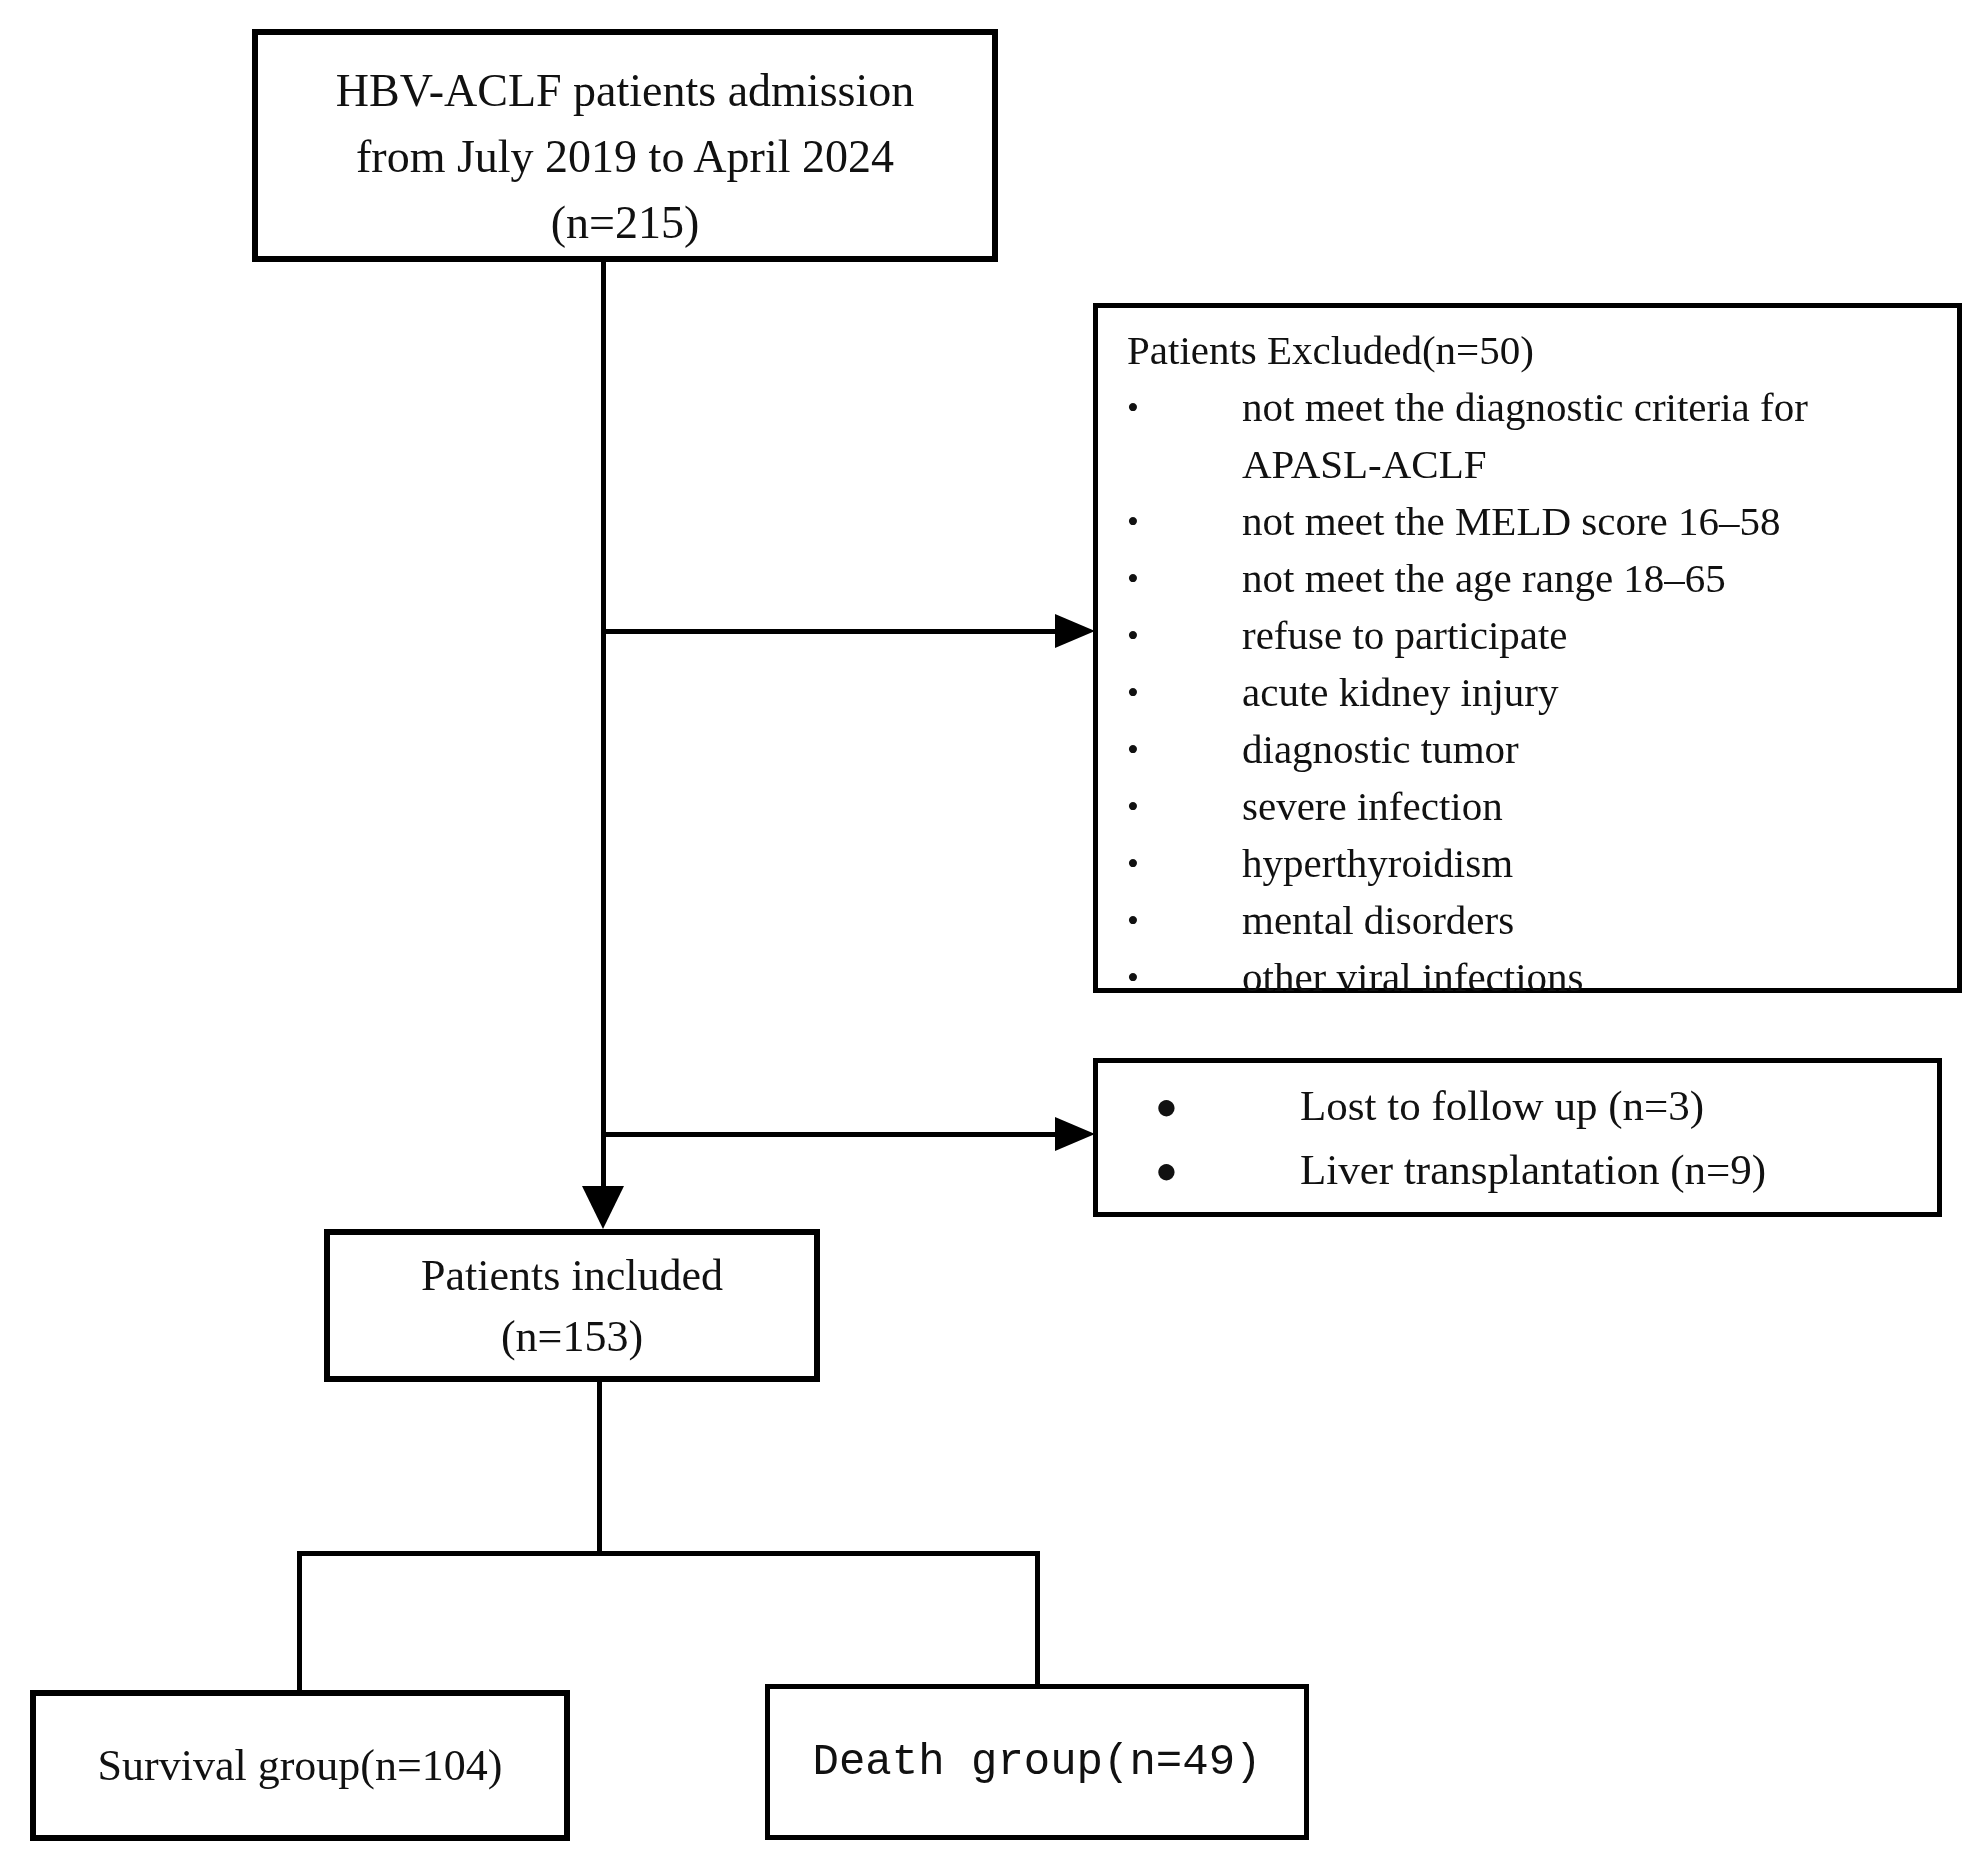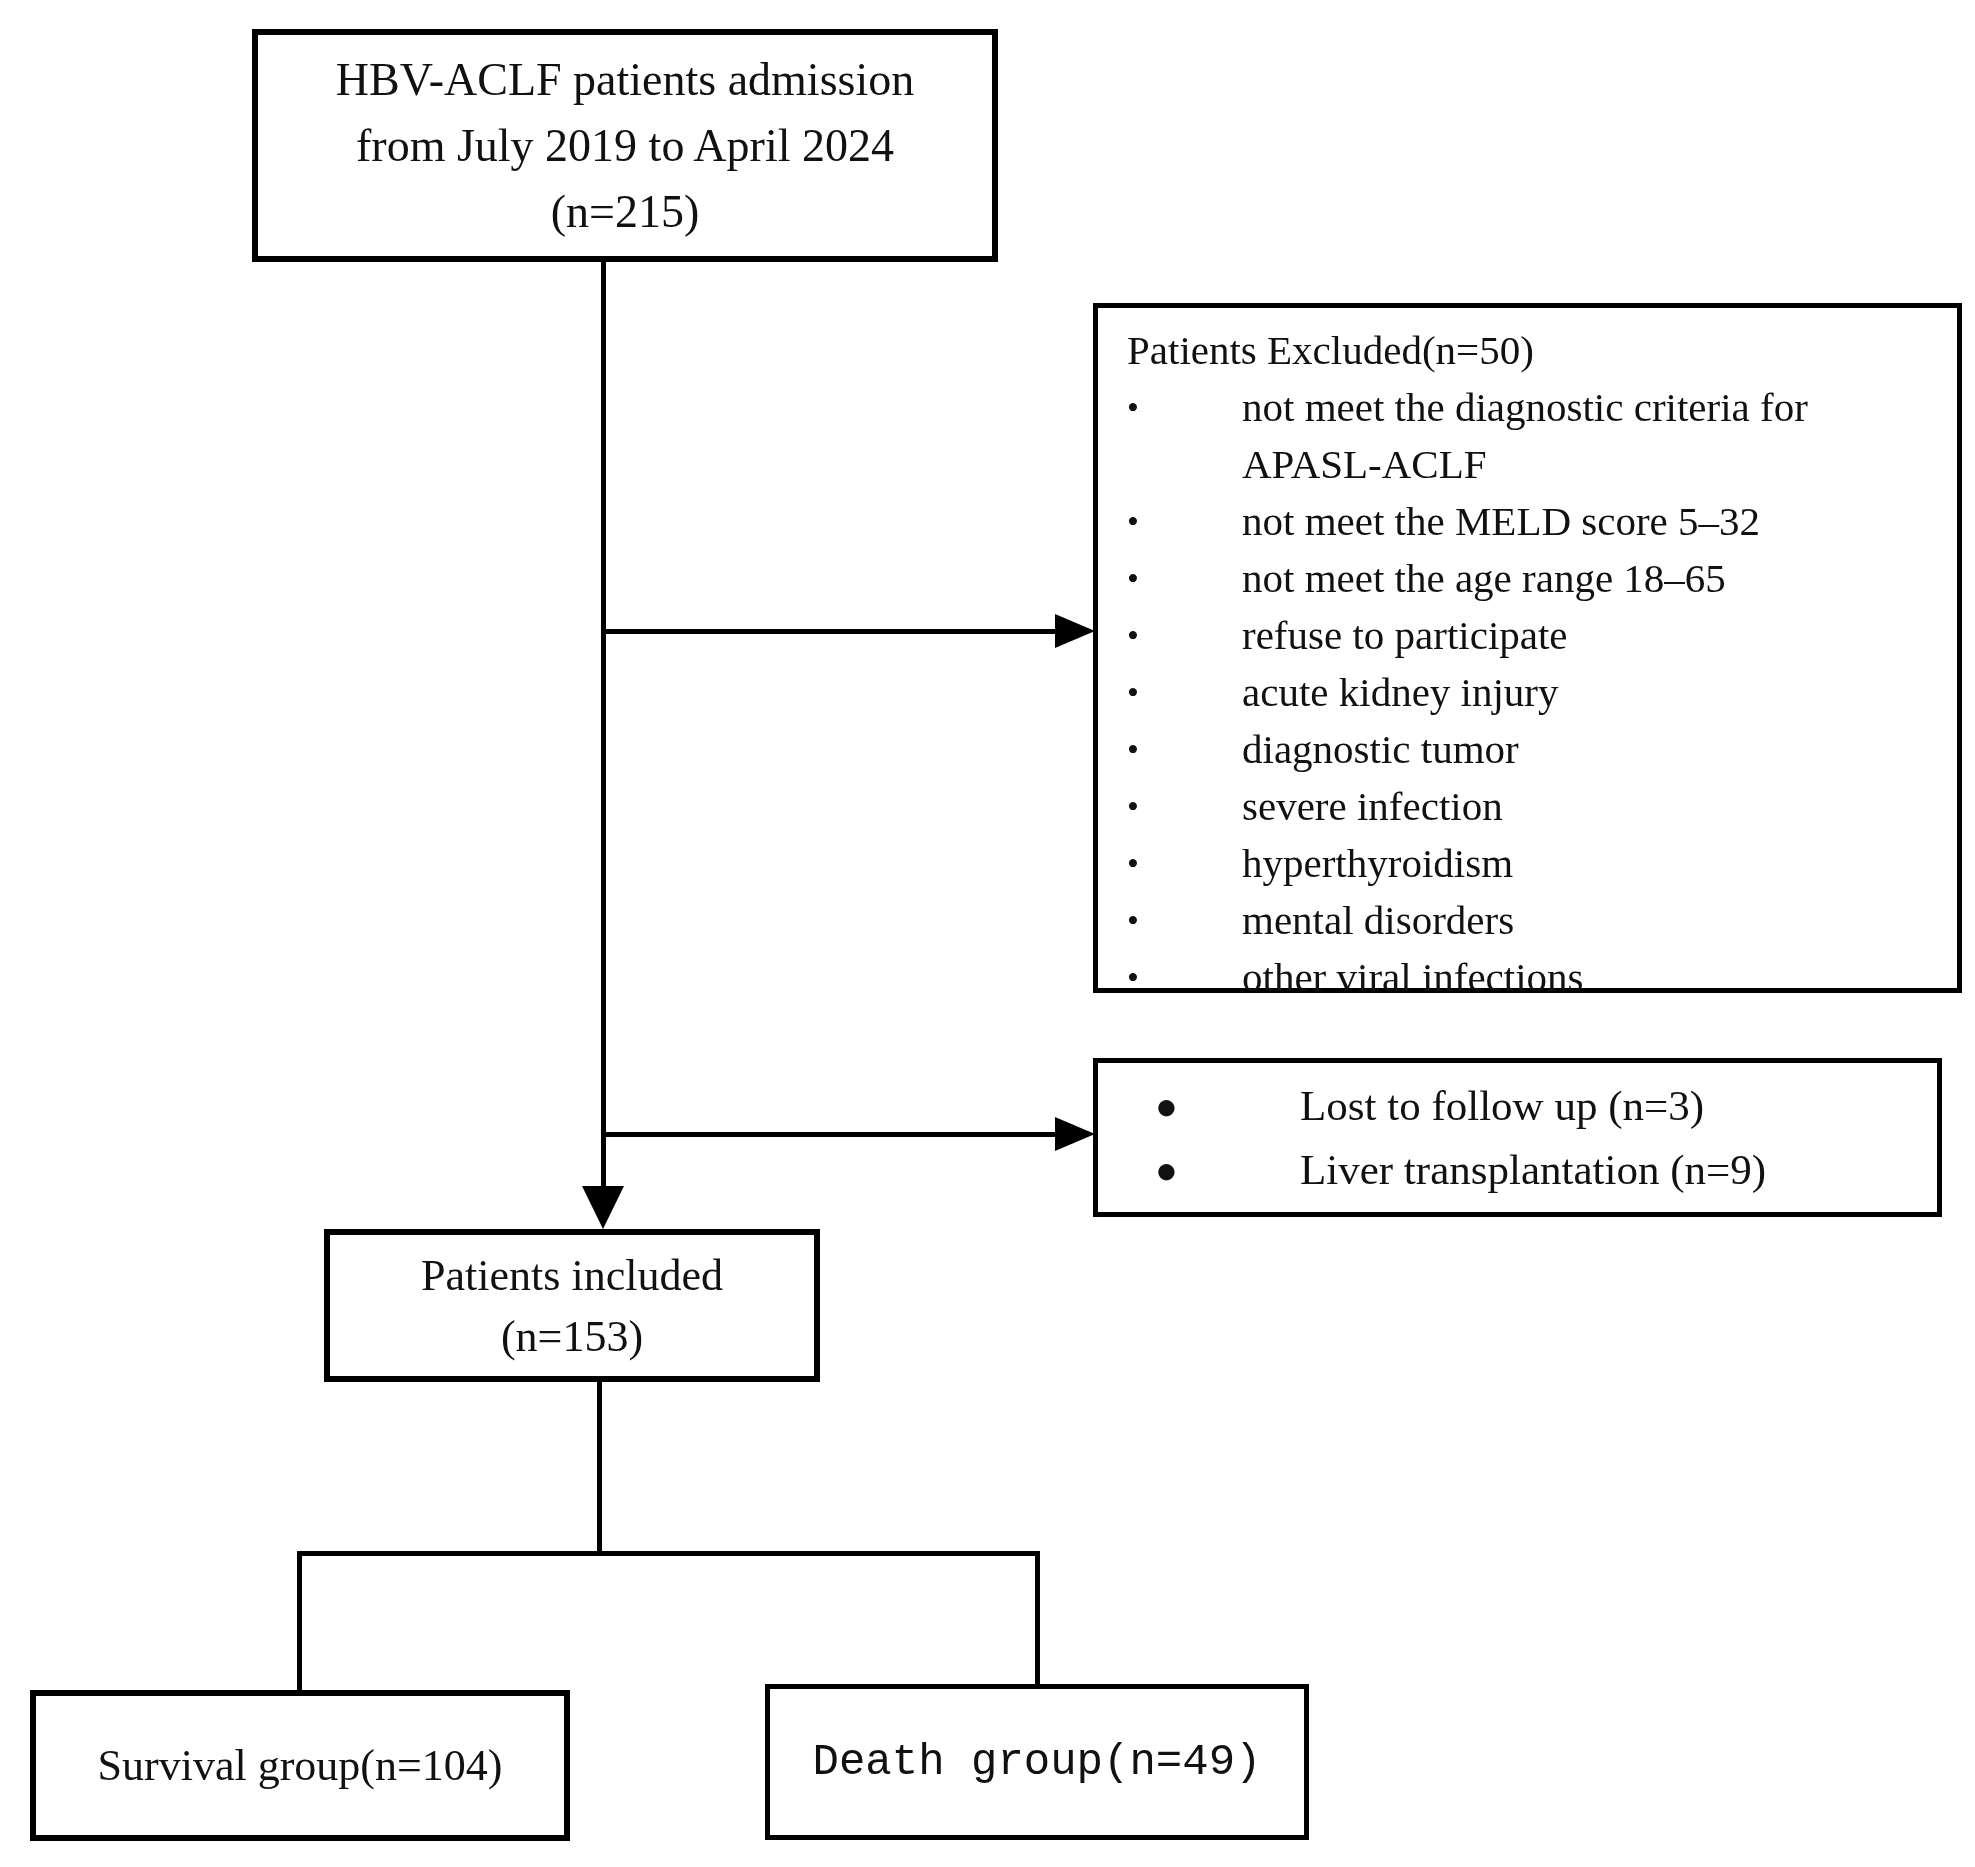--- a/index.html
+++ b/index.html
@@ -25,21 +25,21 @@
   .center-text {
     display: flex;
     flex-direction: column;
     align-items: center;
     justify-content: center;
     text-align: center;
   }
   .box-admission {
     left: 252px; top: 29px; width: 746px; height: 233px;
     border-width: 6.1px;
-    font-size: 46px; line-height: 66px;
+    font-size: 46px; line-height: 66px; justify-content: flex-end;
   }
   .box-excluded {
     left: 1093px; top: 303px; width: 869px; height: 690px;
     padding: 13.8px 18.4px 0 29px;
     font-size: 41px; line-height: 57px;
   }
   .box-followup {
     left: 1093px; top: 1058px; width: 849px; height: 159px;
     padding: 0 18.4px 0 57px;
     font-size: 43px; line-height: 64px;
@@ -112,21 +112,21 @@
   </div>
 
   <div class="box box-excluded">
     <div class="excl-title">Patients Excluded(n=50)</div>
     <div class="bullet-row">
       <span class="bullet-mark">•</span>
       <span class="bullet-text">not meet the diagnostic criteria for APASL-ACLF</span>
     </div>
     <div class="bullet-row">
       <span class="bullet-mark">•</span>
-      <span class="bullet-text">not meet the MELD score 5–32</span>
+      <span class="bullet-text">not meet the MELD score 16–58</span>
     </div>
     <div class="bullet-row">
       <span class="bullet-mark">•</span>
       <span class="bullet-text">not meet the age range 18–65</span>
     </div>
     <div class="bullet-row">
       <span class="bullet-mark">•</span>
       <span class="bullet-text">refuse to participate</span>
     </div>
     <div class="bullet-row">

